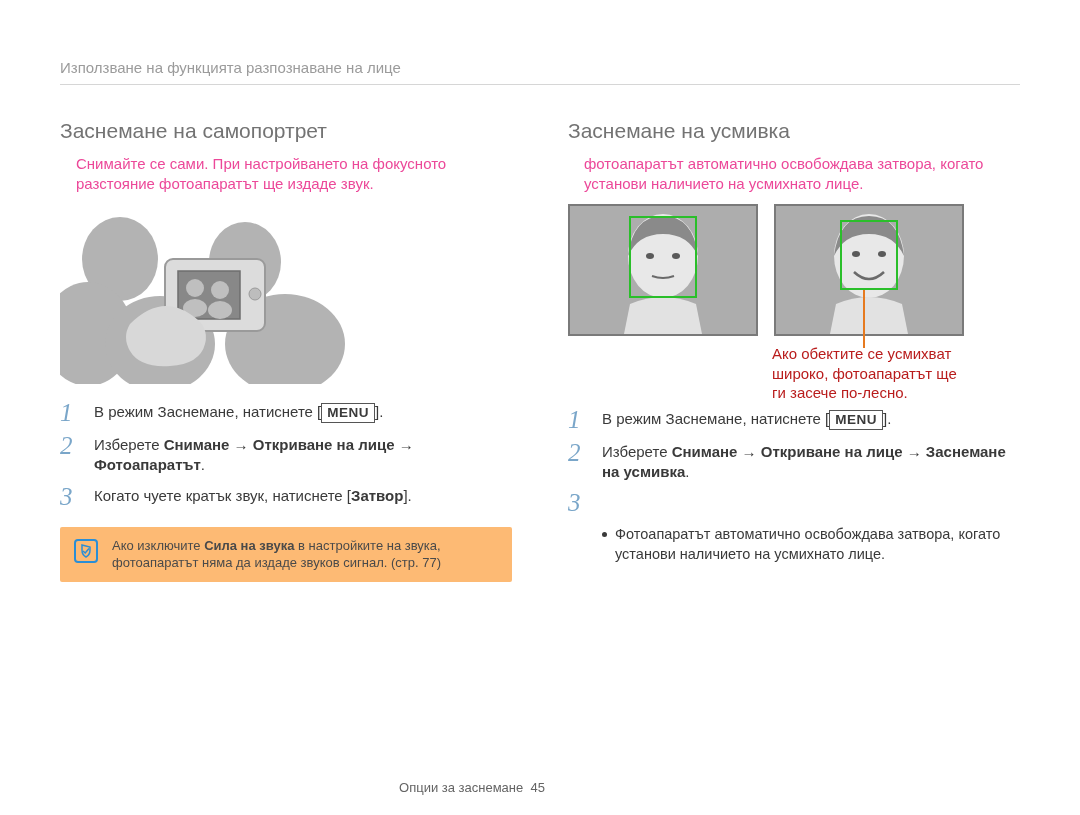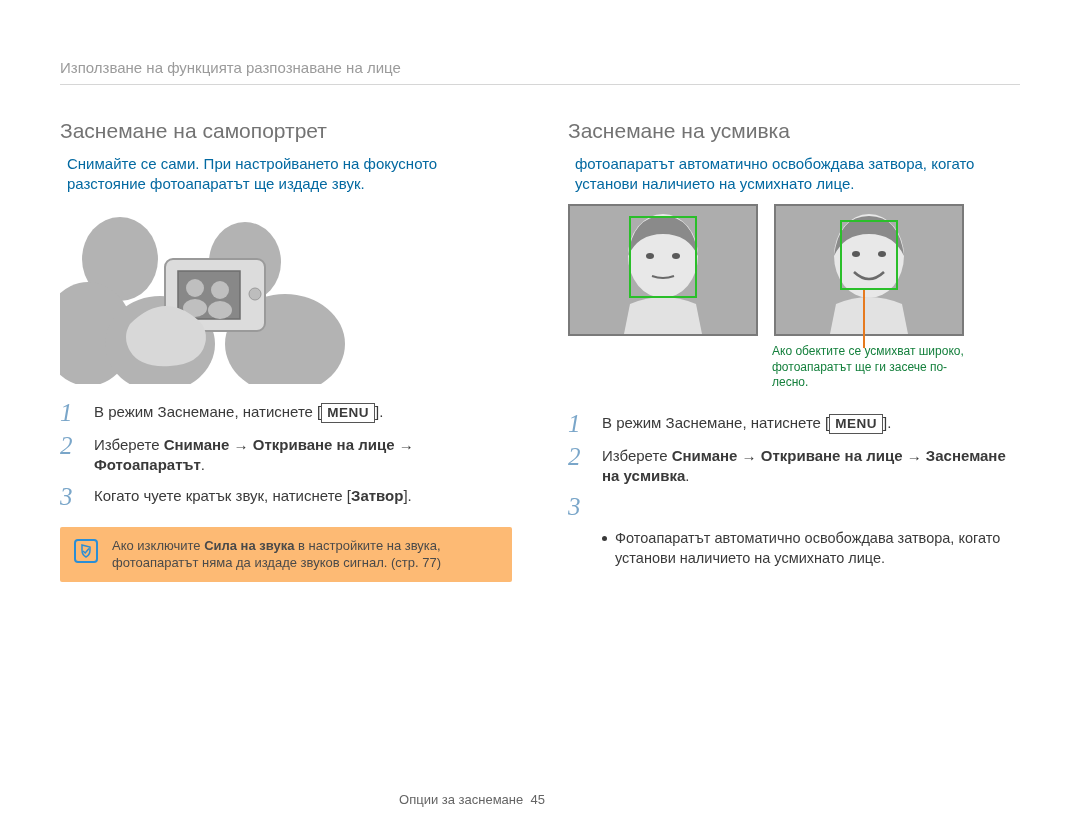--- a/index.html
+++ b/index.html
@@ -35,22 +35,22 @@
     flex: 1 1 0;
     min-width: 0;
   }
   h2.section {
     font-size: 21px;
     font-weight: 400;
     color: #737373;
     margin: 0 0 8px 0;
   }
   p.intro {
-    margin: 0 0 10px 7px;
-    color: #0369a1;
+    margin: 0 0 10px 16px;
+    color: #ec4899;
   }
 
   
   .illus-self {
     width: 300px;
     height: 180px;
     position: relative;
     margin: 4px 0 18px 0;
   }
   .illus-self svg { display: block; }
@@ -78,23 +78,23 @@
   .fd1 { left: 59px; top: 10px; width: 68px; height: 82px; }
   .fd2 { left: 64px; top: 14px; width: 58px; height: 70px; }
 
   .callout-line {
     position: absolute;
     width: 2px;
     height: 40px;
     background: #e67a1f;
   }
   .smile-note {
-    font-size: 12px;
-    color: #15803d;
-    margin: 0 0 22px 0;
+    font-size: 15px;
+    color: #b91c1c;
+    margin: 0 0 6px 0;
     width: 192px;
     margin-left: 204px;
     line-height: 1.3;
   }
 
   
   .steps {
     display: block;
   }
   .step {
@@ -169,21 +169,21 @@
   }
   .notebox .icon svg { display: block; }
   .notebox .txt {
     font-size: 13px;
     color: #4a4a4a;
     line-height: 1.35;
   }
 
   .footer {
     position: absolute;
-    bottom: 6px;
+    bottom: 18px;
     left: 0;
     width: 944px;
     text-align: center;
     font-size: 13px;
     color: #646464;
   }
 </style>
 </head>
 <body>
 

